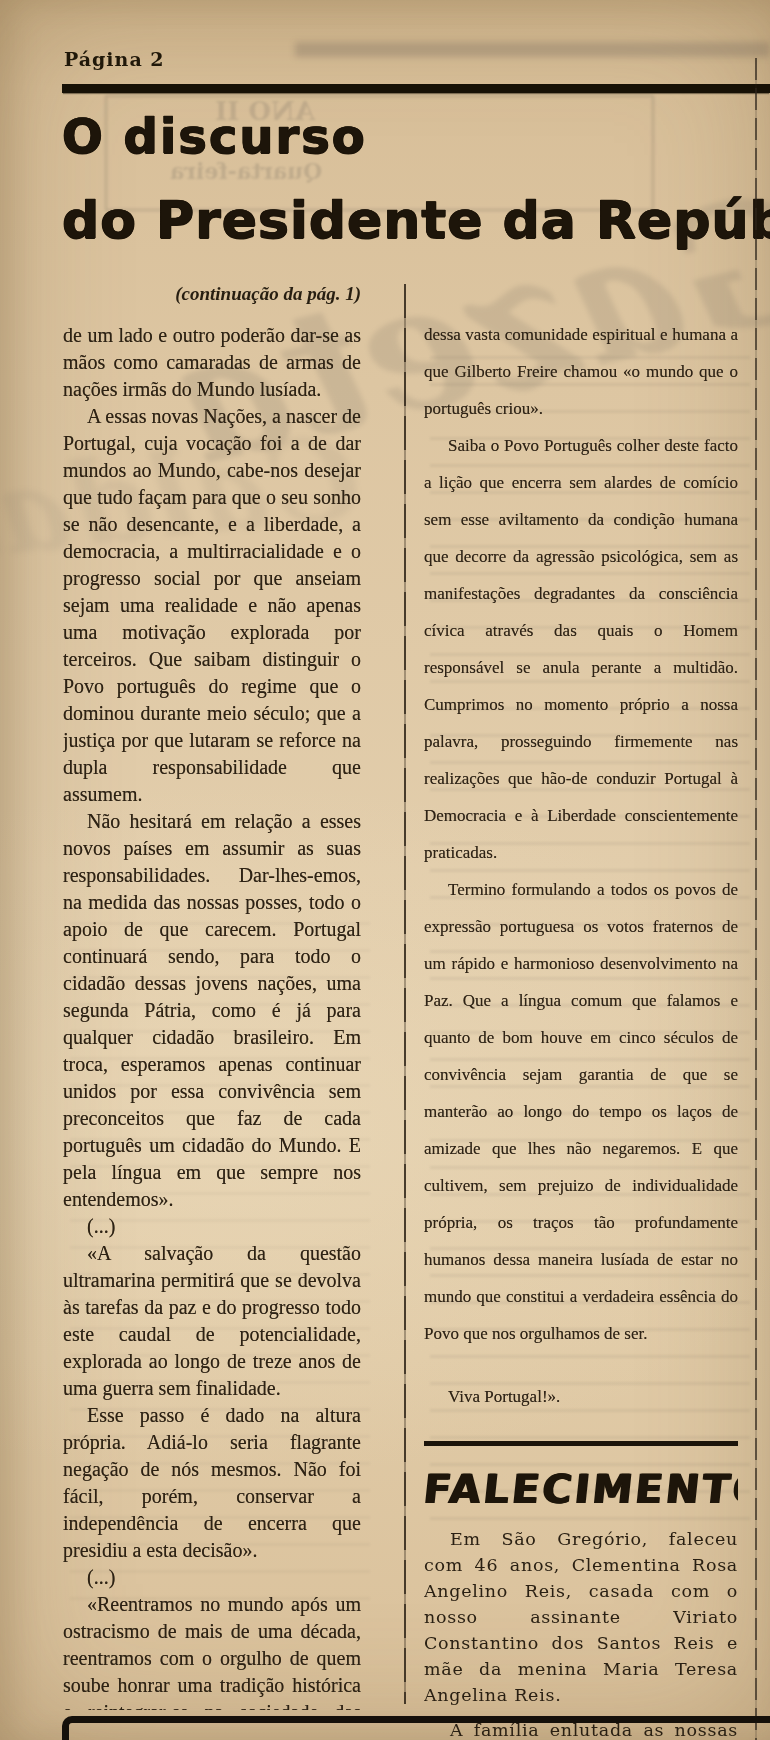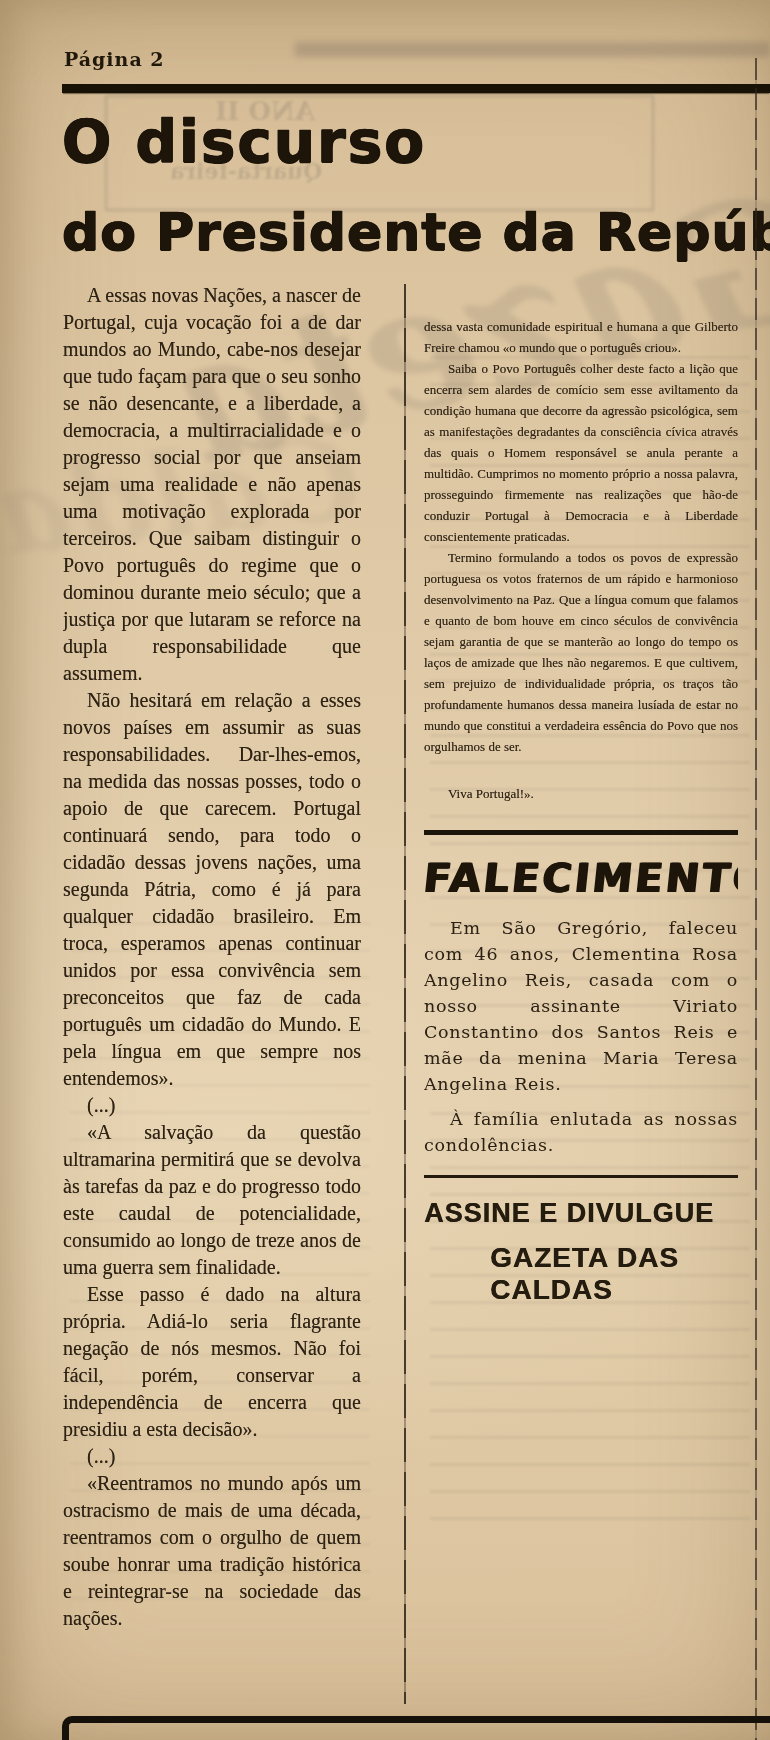--- a/index.html
+++ b/index.html
@@ -31,34 +31,34 @@
   .gs-b{left:70px;top:900px;width:300px;height:700px;opacity:.6;}
   
   .page-label{position:absolute;left:64px;top:48px;font:bold 19px "DejaVu Serif",serif;
     letter-spacing:1px;color:#201809;}
   .top-rule{position:absolute;left:62px;top:84px;width:708px;height:9px;background:#171106;
     box-shadow:0 2px 1px -1px rgba(23,17,6,.45);}
   .headline{position:absolute;left:62px;top:108px;width:695px;
     font-family:"DejaVu Sans",sans-serif;font-weight:bold;color:#1d150a;
     text-shadow:.7px 0 currentColor,-.7px 0 currentColor,0 .7px currentColor;
     -webkit-text-stroke:.6px #1d150a;}
-  .headline .l1{font-size:58px;letter-spacing:2px;}
+  .headline .l1{font-size:48px;letter-spacing:2px;}
   .headline .l2{font-size:52px;letter-spacing:1px;margin-top:26px;white-space:nowrap;}
   
   .col1{position:absolute;left:63px;top:282px;width:298px;height:1428px;overflow:hidden;}
   .continuation{font:bold italic 19px/24px "Liberation Serif",serif;text-align:right;
     color:#271e11;margin:0 0 16px 0;}
   .body-text p{margin:0;text-indent:24px;text-align:justify;}
   .body-text p.first{text-indent:0;}
   .col1 .body-text{font-size:20px;line-height:27px;color:#2d2214;
     text-shadow:0 0 .5px rgba(45,34,20,.55);}
   .divider-v{position:absolute;left:404px;top:284px;width:2px;height:1420px;
     background:repeating-linear-gradient(180deg, rgba(44,34,22,.85) 0 34px, rgba(44,34,22,.35) 34px 44px);}
   .col2{position:absolute;left:424px;top:316px;width:314px;height:1424px;overflow:hidden;}
-  .col2 .body-text{font-size:13px;line-height:21px;color:#2e2316;
+  .col2 .body-text{font-size:17px;line-height:37px;color:#2e2316;
     text-shadow:0 0 .5px rgba(46,35,22,.5);}
   .col2 .body-text p:last-child{margin-top:26px;}
   
   .section-rule{height:5px;background:#1b140a;margin-top:26px;}
   .obit-title{margin:20px 0 14px;text-align:center;
     font-family:"DejaVu Sans",sans-serif;font-weight:bold;font-size:40px;
     letter-spacing:3px;color:#1d150a;transform:skewX(-6deg);
     text-shadow:1px 0 currentColor,-1px 0 currentColor;}
   .obit-body p{margin:0;font-family:"DejaVu Serif",serif;font-size:17.5px;line-height:26px;
     letter-spacing:.7px;text-align:justify;text-indent:26px;color:#2a2013;}
@@ -90,25 +90,27 @@
   <div class="ghost-stripes gs-b"></div>
 
   <div class="page-label">Página 2</div>
   <div class="top-rule"></div>
   <div class="headline">
     <div class="l1">O discurso</div>
     <div class="l2">do Presidente da República</div>
   </div>
 
   <div class="col1">
+    <p class="continuation">(continuação da pág. 1)</p>
     <div class="body-text">
+        <p class="first">de um lado e outro poderão dar-se as mãos como camaradas de armas de nações irmãs do Mundo lusíada.</p>
         <p>A essas novas Nações, a nascer de Portugal, cuja vocação foi a de dar mundos ao Mundo, cabe-nos desejar que tudo façam para que o seu sonho se não desencante, e a liberdade, a democracia, a multirracialidade e o progresso social por que anseiam sejam uma realidade e não apenas uma motivação explorada por terceiros. Que saibam distinguir o Povo português do regime que o dominou durante meio século; que a justiça por que lutaram se reforce na dupla responsabilidade que assumem.</p>
         <p>Não hesitará em relação a esses novos países em assumir as suas responsabilidades. Dar-lhes-emos, na medida das nossas posses, todo o apoio de que carecem. Portugal continuará sendo, para todo o cidadão dessas jovens nações, uma segunda Pátria, como é já para qualquer cidadão brasileiro. Em troca, esperamos apenas continuar unidos por essa convivência sem preconceitos que faz de cada português um cidadão do Mundo. E pela língua em que sempre nos entendemos».</p>
         <p>(...)</p>
-        <p>«A salvação da questão ultramarina permitirá que se devolva às tarefas da paz e do progresso todo este caudal de potencialidade, consumido ao longo de treze anos de uma guerra sem finalidade.</p>
+        <p>«A salvação da questão ultramarina permitirá que se devolva às tarefas da paz e do progresso todo este caudal de potencialidade, explorada ao longo de treze anos de uma guerra sem finalidade.</p>
         <p>Esse passo é dado na altura própria. Adiá-lo seria flagrante negação de nós mesmos. Não foi fácil, porém, conservar a independência de encerra que presidiu a esta decisão».</p>
         <p>(...)</p>
         <p>«Reentramos no mundo após um ostracismo de mais de uma década, reentramos com o orgulho de quem soube honrar uma tradição histórica e reintegrar-se na sociedade das nações.</p>
       </div>
   </div>
 
   <div class="divider-v"></div>
 
   <div class="col2">
     <div class="body-text">

